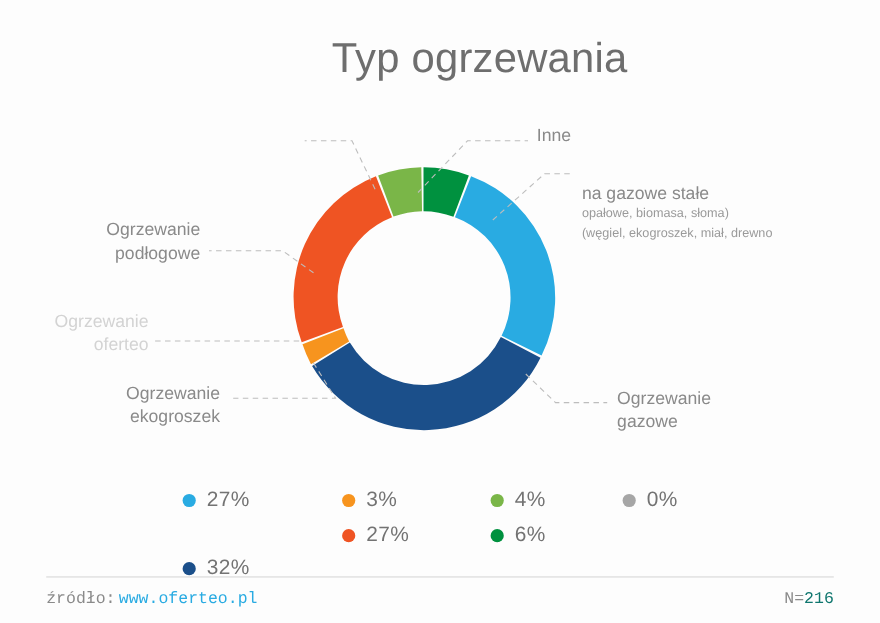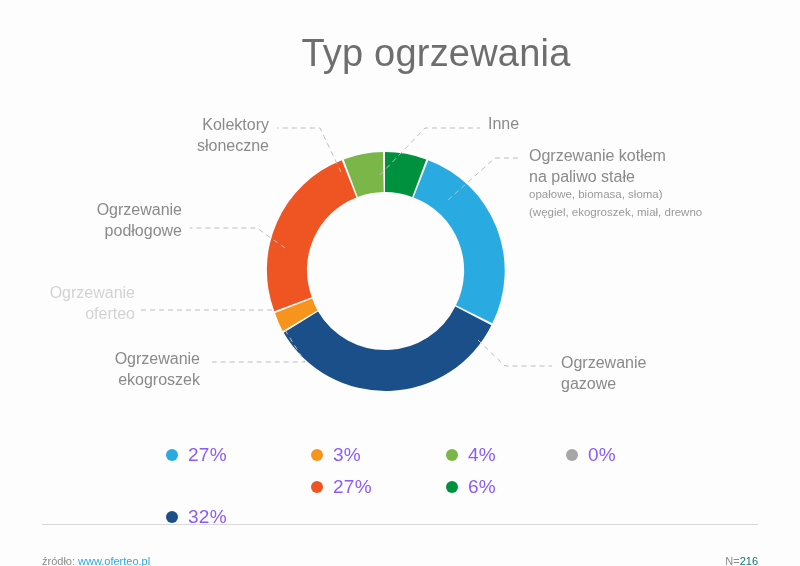--- a/index.html
+++ b/index.html
@@ -53,32 +53,32 @@
   .legend-item{
     position:absolute;
     display:flex;align-items:center;
     gap:10px;
   }
   .dot{
     width:12px;height:12px;border-radius:50%;
     flex:0 0 12px;
   }
   .legend-val{
-    font-size:19px;color:#8b5cf6;font-weight:400;letter-spacing:.3px;
+    font-size:19px;color:#737373;font-weight:400;letter-spacing:.3px;
   }
 
   
   .divider{
     position:collapse;
     position:absolute;left:42px;top:524px;width:716px;height:1px;
     background:#d8d8d8;
   }
   .footer{
-    position:absolute;left:42px;top:555px;width:716px;
-    font-size:11px;color:#8a8a8a;
+    position:absolute;left:42px;top:536px;width:716px;
+    font-size:15px;color:#8a8a8a;font-family:Liberation Mono, monospace;
   }
   .src-label{color:#8a8a8a;}
   .src-link{color:#29abe2;text-decoration:none;margin-left:3px;}
   .n-label{position:absolute;right:0;top:0;color:#8a8a8a;}
   .n-value{color:#0f766e;}
 </style>
 </head>
 <body>
 
 <div class="stage">
@@ -117,22 +117,22 @@
 
       <path d="M 272,310 L 140,310"></path>
 
       <path d="M 285,248 L 257,228 L 190,228"></path>
 
       <path d="M 341,172 L 320,128 L 277,128"></path>
     </g>
   </svg>
 
   <div class="lbl right" style="left:529px;top:145px;">
-    <span>Ogrzewanie kotłem</span><br>
-    <span>na paliwo stałe</span>
+    <br>
+    <span>na gazowe stałe</span>
     <span class="sub" style="margin-top:0">opałowe, biomasa, słoma)</span>
     <span class="sub">(węgiel, ekogroszek, miał, drewno</span>
   </div>
 
   <div class="lbl right" style="left:561px;top:352px;">
     <span>Ogrzewanie</span><br>
     <span>gazowe</span>
   </div>
 
   <div class="lbl left" style="left:0;top:348px;width:200px;">
@@ -143,24 +143,20 @@
   <div class="lbl faded left" style="left:0;top:282px;width:135px;">
     <span>Ogrzewanie</span><br>
     <span>oferteo</span>
   </div>
 
   <div class="lbl left" style="left:0;top:199px;width:182px;">
     <span>Ogrzewanie</span><br>
     <span>podłogowe</span>
   </div>
 
-  <div class="lbl left" style="left:0;top:114px;width:269px;">
-    <span>Kolektory</span><br>
-    <span>słoneczne</span>
-  </div>
 
   <div class="lbl right" style="left:488px;top:113px;text-align:center;">
     <span>Inne</span>
   </div>
 
   <div class="legend">
     <div class="legend-item" style="left:0;top:0;">
       <span class="dot" style="background:#29abe2"></span>
       <span class="legend-val">27%</span>
     </div>

